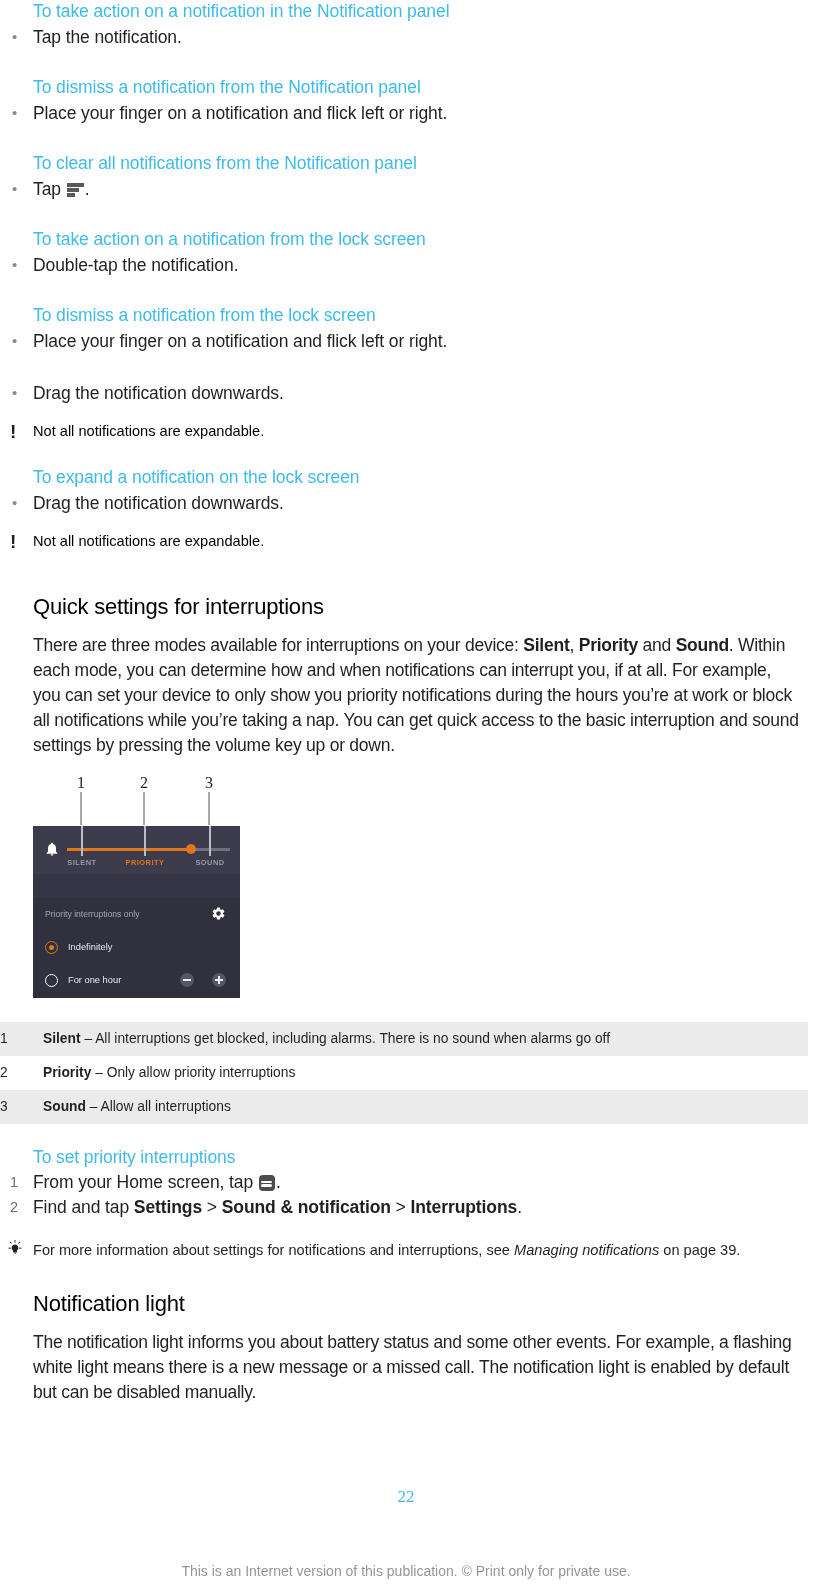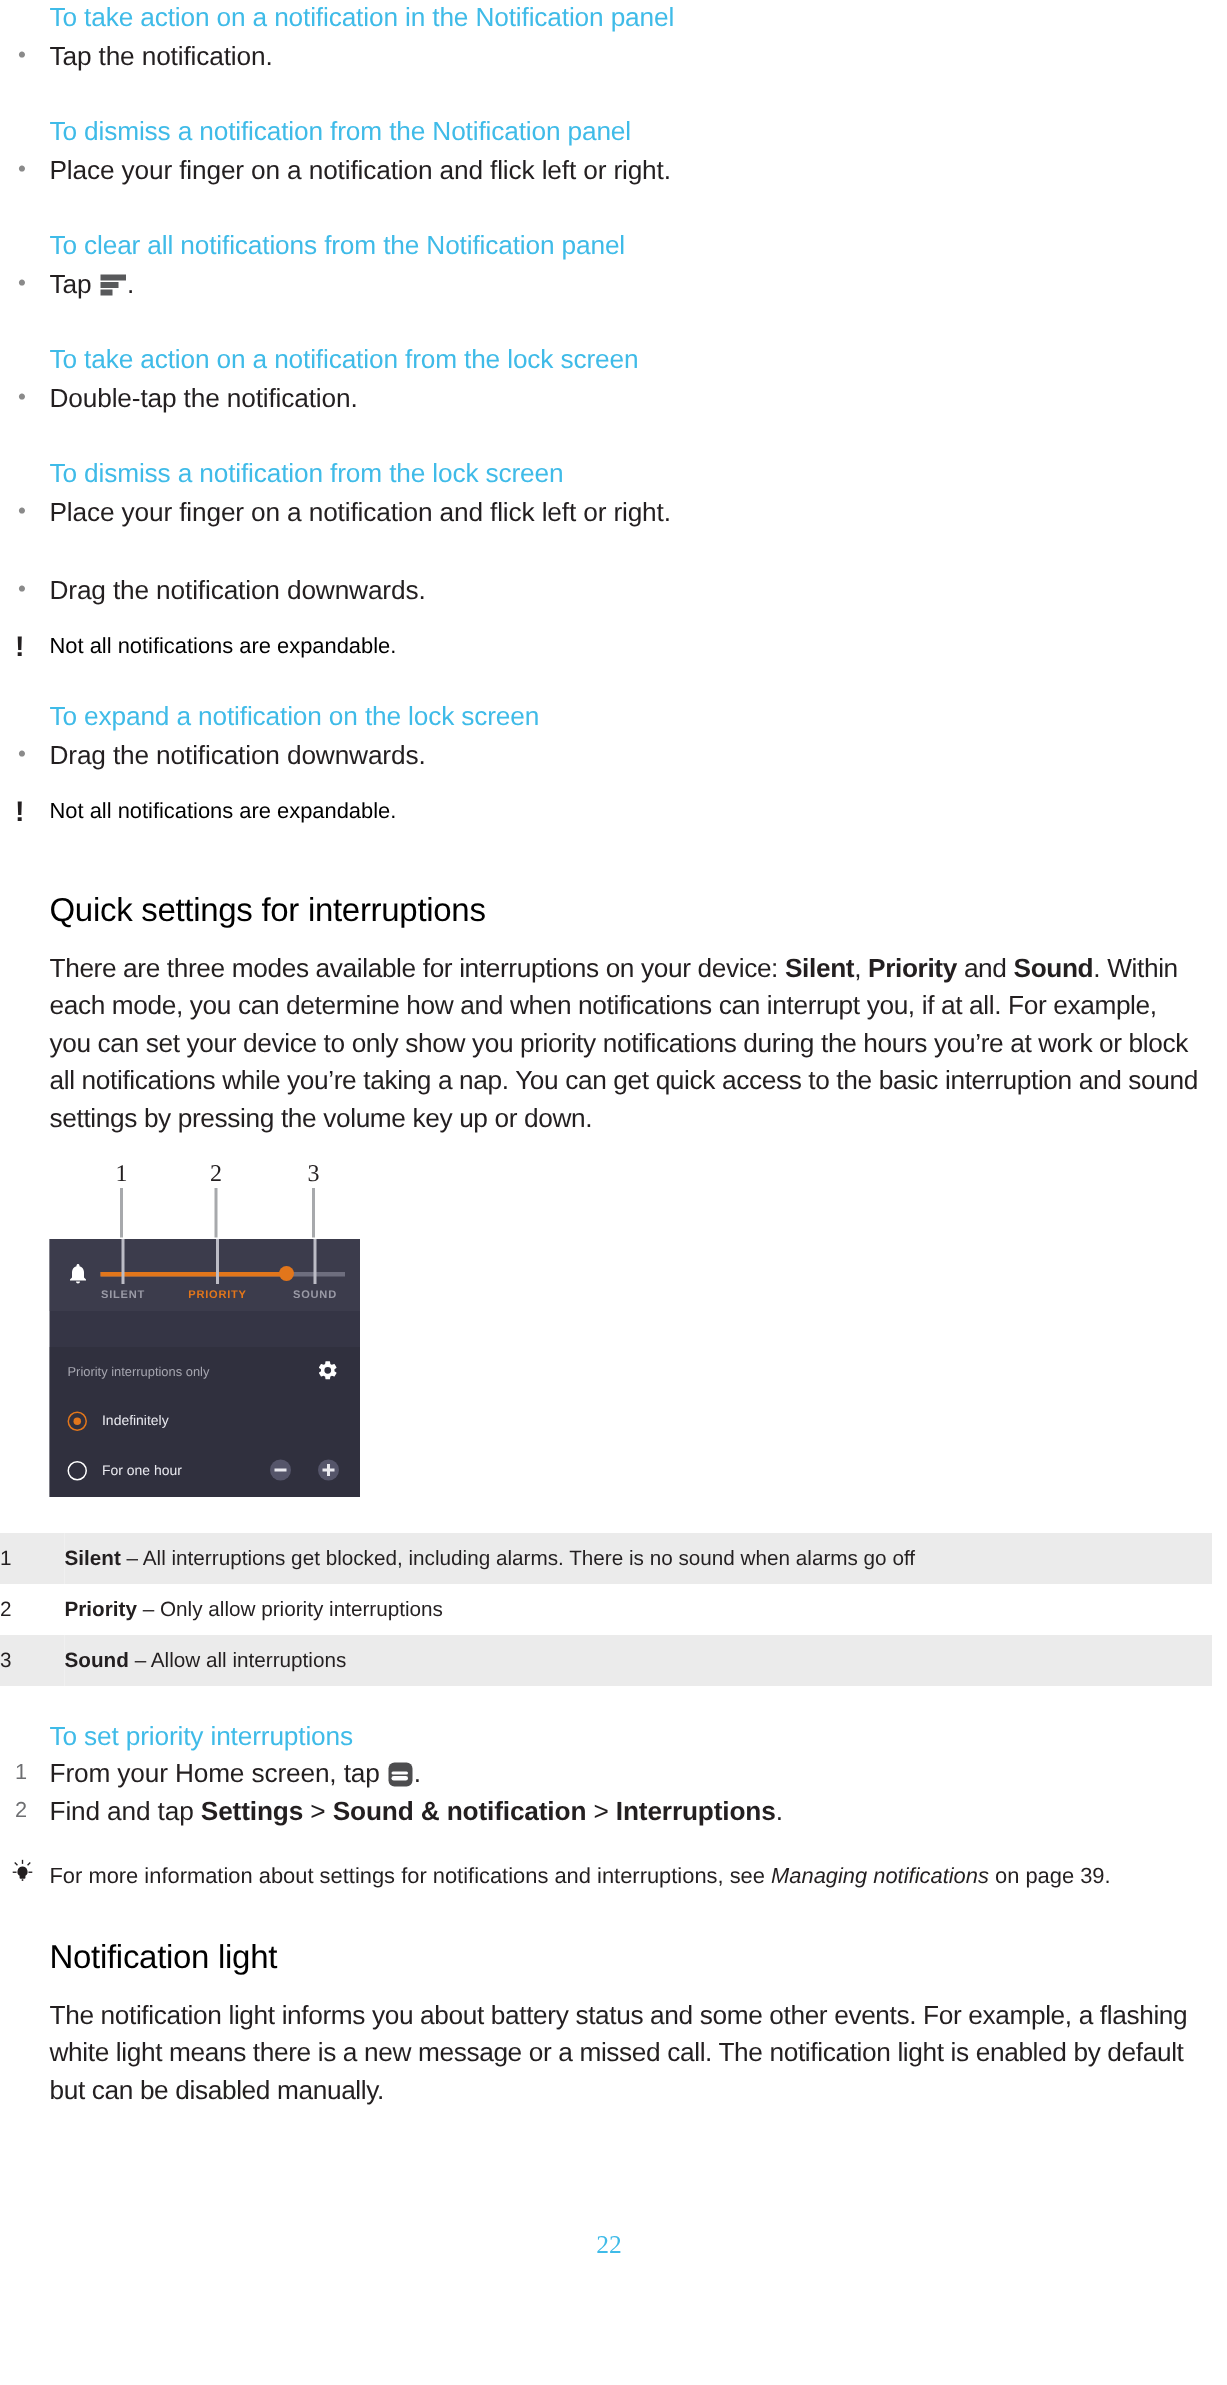--- a/index.html
+++ b/index.html
@@ -597,14 +597,15 @@
       <div class="tip-text"><span>For more information about settings for notifications and interruptions, see </span><i>Managing notifications</i><span> on page 39.</span></div>
     </div>
   </div>
 
   <div style="height:30px"></div>
 
   <h2 class="section-heading">Notification light</h2>
   <p class="body">The notification light informs you about battery status and some other events. For example, a flashing white light means there is a new message or a missed call. The notification light is enabled by default but can be disabled manually.</p>
 
   <div class="pagenum">22</div>
+  <div class="footnote">This is an Internet version of this publication. © Print only for private use.</div>
 
 </div>
 
 </body></html>

